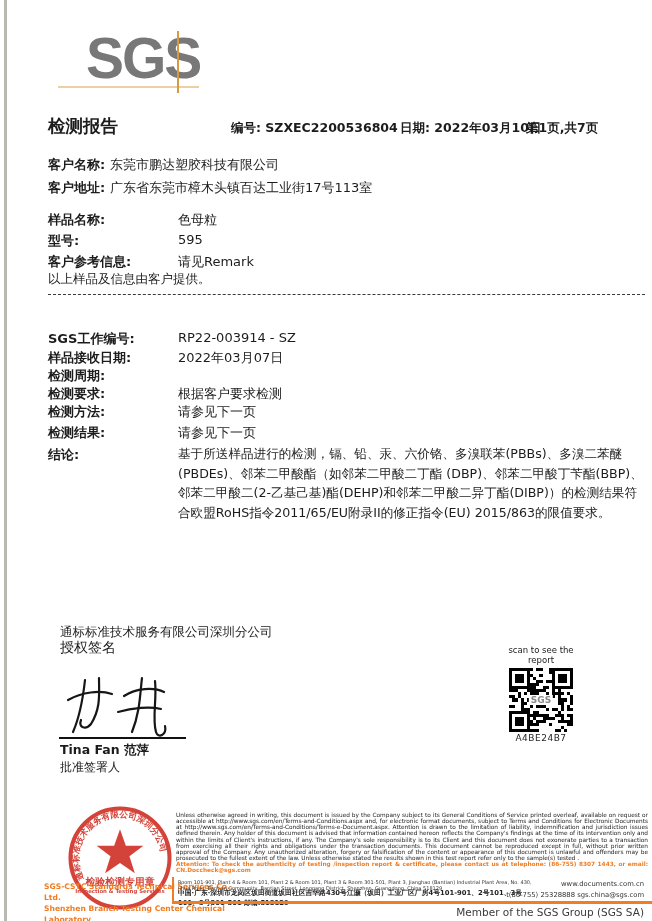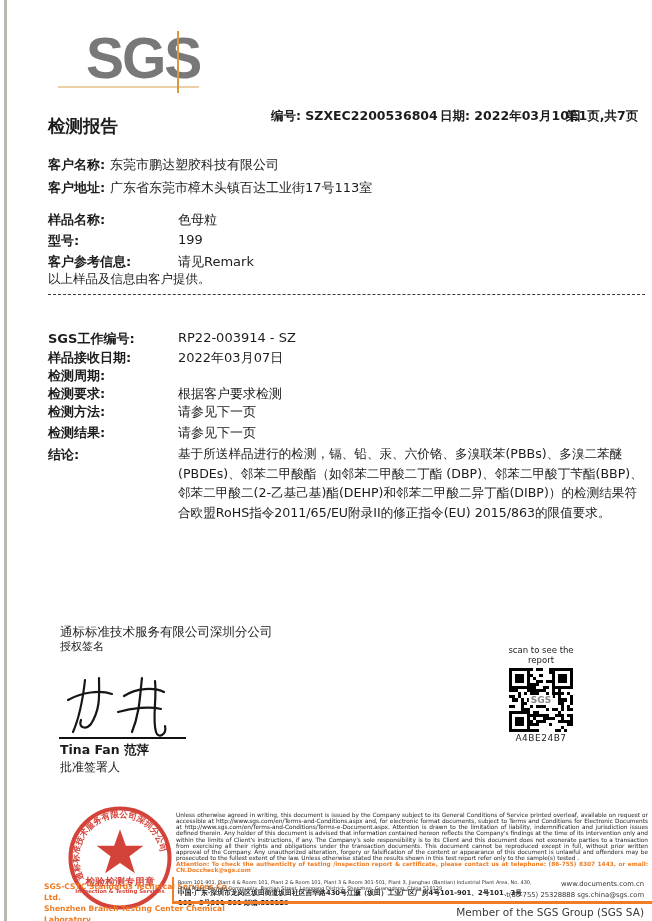--- a/index.html
+++ b/index.html
@@ -8,38 +8,38 @@
   .scan-edge{position:absolute;left:4px;top:0;width:3px;height:100%;background:#b9b9b2;}
   .abs{position:absolute;}
 
   
   .logo{left:86px;top:30px;font-size:57px;font-weight:bold;color:#787878;
         font-family:"Liberation Sans","DejaVu Sans",sans-serif;letter-spacing:-2px;line-height:1;}
   .logo-underline{left:58px;top:86px;width:141px;height:2px;background:#eccfa4;}
   .logo-vline{left:177px;top:31px;width:2px;height:62px;background:#d9993f;}
 
   .doc-title{left:48px;top:114px;font-size:17.5px;font-weight:bold;}
-  .hdr{top:108px;font-size:12.5px;font-weight:600;margin-left:40px;}
+  .hdr{top:120px;font-size:12.5px;font-weight:600;}
   .hdr-no{left:231px;} .hdr-date{left:400px;} .hdr-page{left:526px;}
 
   
   .lbl{font-size:13px;font-weight:600;}
   .val{font-size:13px;font-weight:400;}
   .row-lbl{left:48px;} 
   .client-val{left:110px;}
   .wide-val{left:178px;}
 
   .note{left:48px;top:271px;font-size:12.5px;}
   .dashline{left:48px;top:294px;width:597px;height:0;border-top:1.5px dashed #3a3a3a;}
 
   .conclusion{left:178px;top:444px;width:470px;font-size:12.6px;line-height:19.5px;}
 
   
   .sig-company{left:60px;top:624px;font-size:12.5px;}
-  .sig-auth{left:60px;top:639px;font-size:11px;}
+  .sig-auth{left:60px;top:639px;font-size:14px;}
   .sig-svg{left:58px;top:668px;}
   .sig-line{left:59px;top:737px;width:127px;height:2px;background:#111;}
   .sig-name{left:60px;top:742px;font-size:12.5px;font-weight:600;}
   .sig-role{left:60px;top:759px;font-size:12px;}
 
   
   .qr-wrap{left:499px;top:645px;width:84px;text-align:center;}
   .qr-caption{font-size:8.5px;color:#222;}
   .qr-box{position:relative;width:64px;height:64px;margin:3px auto 1px auto;}
   .qr-grid{display:grid;grid-template-columns:repeat(21,1fr);grid-template-rows:repeat(21,1fr);
@@ -79,21 +79,21 @@
   <div class="abs hdr hdr-page">第1页,共7页</div>
 
   <div class="abs lbl row-lbl" style="top:156px">客户名称:</div>
   <div class="abs val client-val" style="top:156px">东莞市鹏达塑胶科技有限公司</div>
   <div class="abs lbl row-lbl" style="top:179px">客户地址:</div>
   <div class="abs val client-val" style="top:179px">广东省东莞市樟木头镇百达工业街17号113室</div>
 
   <div class="abs lbl row-lbl" style="top:211px">样品名称:</div>
   <div class="abs val wide-val" style="top:211px">色母粒</div>
   <div class="abs lbl row-lbl" style="top:232px">型号:</div>
-  <div class="abs val wide-val" style="top:232px">199</div>
+  <div class="abs val wide-val" style="top:232px">595</div>
   <div class="abs lbl row-lbl" style="top:253px">客户参考信息:</div>
   <div class="abs val wide-val" style="top:253px">请见Remark</div>
   <div class="abs note">以上样品及信息由客户提供。</div>
   <div class="abs dashline"></div>
 
   <div class="abs lbl row-lbl" style="top:330px">SGS工作编号:</div>
   <div class="abs val wide-val" style="top:330px">RP22-003914 - SZ</div>
   <div class="abs lbl row-lbl" style="top:349px">样品接收日期:</div>
   <div class="abs val wide-val" style="top:349px">2022年03月07日</div>
   <div class="abs lbl row-lbl" style="top:367px">检测周期:</div>

